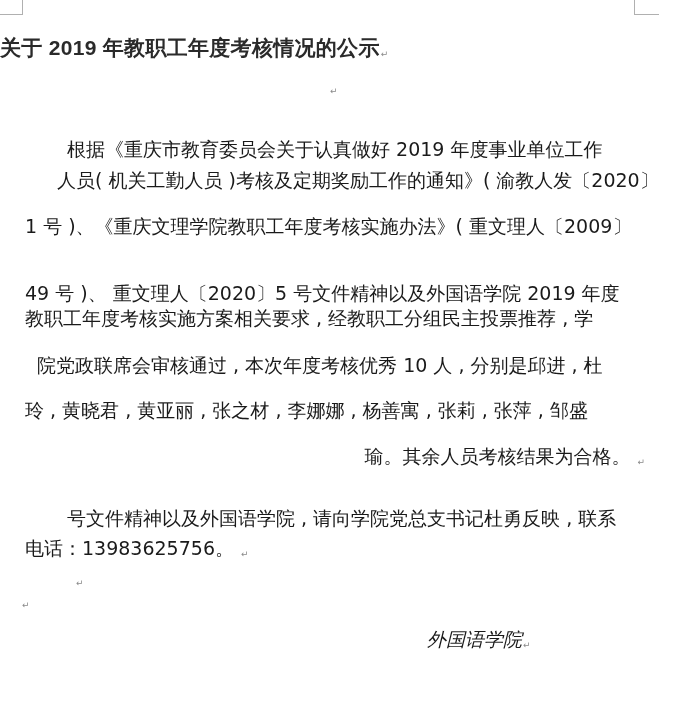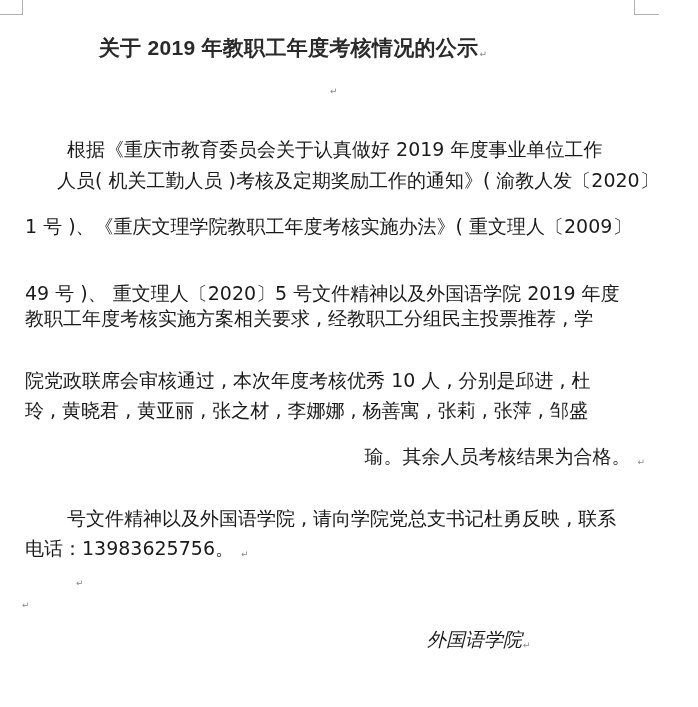--- a/index.html
+++ b/index.html
@@ -1,21 +1,21 @@
 <!DOCTYPE html>
 <html><head>
 <meta charset="utf-8">
 <style>
   html, body { margin:0; padding:0; background:#ffffff; }
   body { width:698px; height:707px; position:relative; overflow:hidden;
          font-family:"DejaVu Sans","Liberation Sans",sans-serif; color:#1a1a1a; }
   .corner { position:absolute; border-color:#b0b0b0; border-style:solid; width:22px; height:14px; }
   .corner-tl { left:0; top:0; border-width:0 1px 1px 0; }
   .corner-tr { left:634px; top:0; border-width:0 0 1px 1px; width:24px; }
-  .title { position:absolute; top:34px; left:0; width:586px; text-align:center;
+  .title { position:absolute; top:34px; left:0; width:586px; 
            font-family:"Liberation Sans","DejaVu Sans",sans-serif; font-weight:bold; font-size:21px; color:#2a2a2a; letter-spacing:0.3px; }
   .pm { font-size:9px; color:#8a8a8a; font-weight:normal; margin-left:1px; vertical-align:-2px; }
   .line { position:absolute; left:25px; width:620px; font-size:19px; white-space:nowrap; line-height:26px; }
   .indent { left:67px;margin-top:16px; }
   .empty-mark { position:absolute; font-size:9px; color:#8a8a8a; }
   .sign { position:absolute; font-size:19px; white-space:nowrap; line-height:26px; }
 </style>
 </head>
 <body>
 
@@ -27,21 +27,21 @@
 </div>
 
 <span class="empty-mark" style="left:330px;top:86px;">↵</span>
 
 <div>
   <div class="line indent" style="top:120px;">根据《重庆市教育委员会关于认真做好 2019 年度事业单位工作</div>
   <div class="line" style="top:167px;margin-left:32px;">人员( 机关工勤人员 )考核及定期奖励工作的通知》( 渝教人发〔2020〕</div>
   <div class="line" style="top:213px;">1 号 )、《重庆文理学院教职工年度考核实施办法》( 重文理人〔2009〕</div>
   <div class="line" style="top:248px;margin-top:32px;">49 号 )、 重文理人〔2020〕5 号文件精神以及外国语学院 2019 年度</div>
   <div class="line" style="top:305px;">教职工年度考核实施方案相关要求 , 经教职工分组民主投票推荐 , 学</div>
-  <div class="line" style="top:367px;">院党政联席会审核通过 , 本次年度考核优秀 10 人 , 分别是邱进 , 杜</div>
+  <div class="line" style="top:352px;margin-left:12px;">院党政联席会审核通过 , 本次年度考核优秀 10 人 , 分别是邱进 , 杜</div>
   <div class="line" style="top:397px;">玲 , 黄晓君 , 黄亚丽 , 张之材 , 李娜娜 , 杨善寓 , 张莉 , 张萍 , 邹盛</div>
   <div class="line" style="top:443px;text-align:right;"><span>瑜。其余人员考核结果为合格。</span> <span class="pm">↵</span></div>
 </div>
 
 <div>
   <div class="line indent" style="top:489px;">号文件精神以及外国语学院 , 请向学院党总支书记杜勇反映 , 联系</div>
   <div class="line" style="top:535px;"><span>电话：13983625756。</span> <span class="pm">↵</span></div>
 </div>
 
 <span class="empty-mark" style="left:76px;top:578px;">↵</span>

